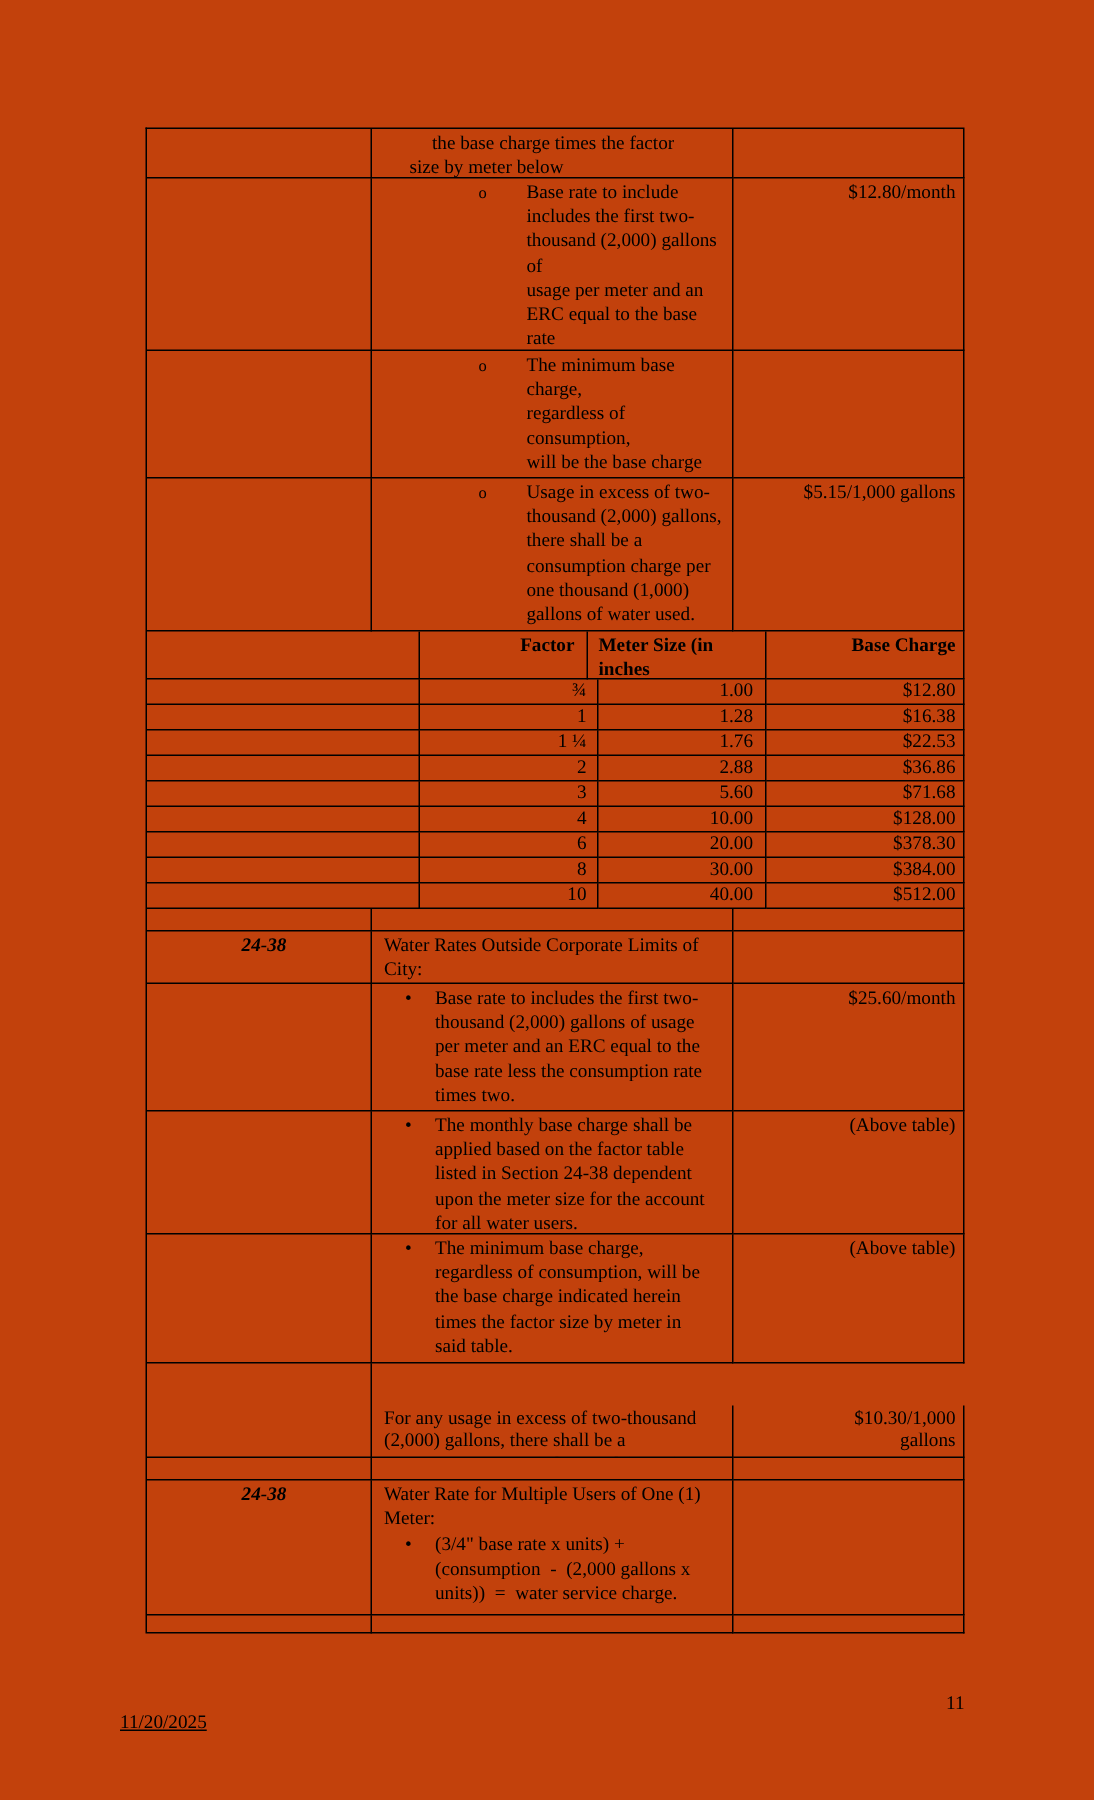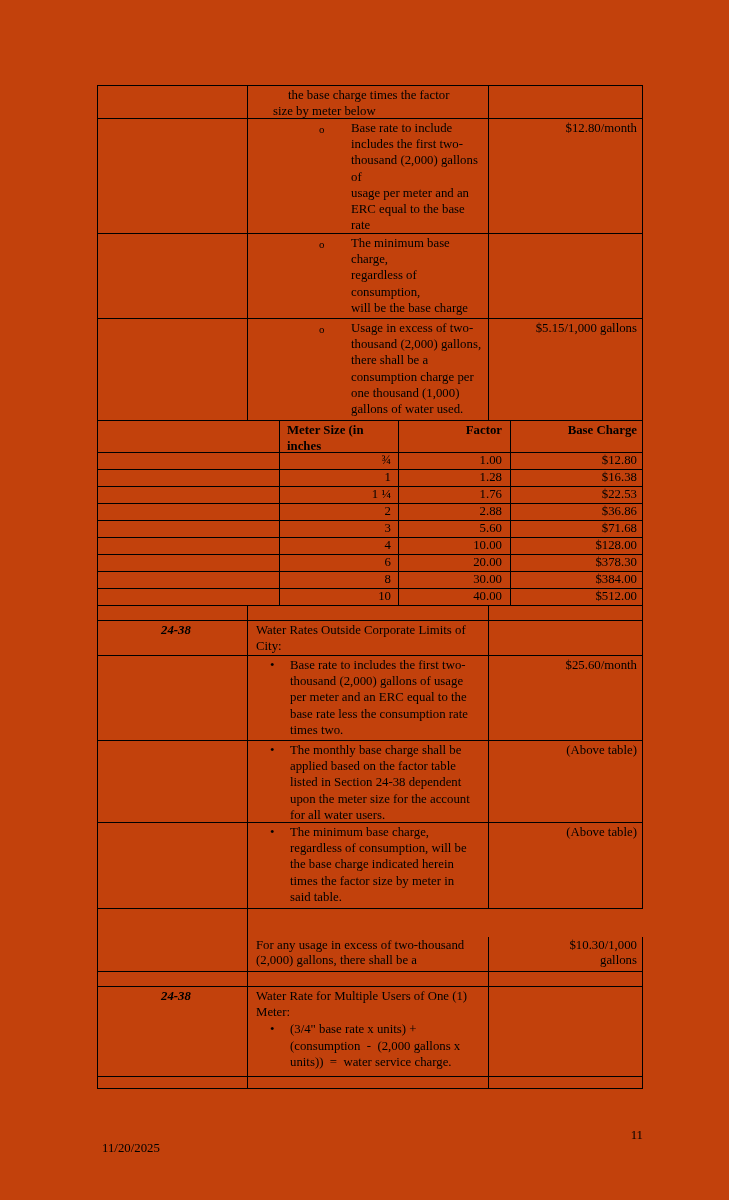--- a/index.html
+++ b/index.html
@@ -24,21 +24,21 @@
   .plain{padding:1px 4px 0 8px;white-space:pre-wrap;}
   .tight{line-height:15.4px;margin-top:28px;}
   .mrow{height:17px;line-height:15.6px;}
   .mhead{font-weight:bold;}
   .hsize{padding:1px 2px 0 7px;white-space:pre-line;}
   .hfac{text-align:right;padding:1px 8px 0 0;}
   .hbch{text-align:right;padding:1px 5px 18px 0;}
   .num{text-align:right;padding:0 7px 0 0;}
   .fac{text-align:right;padding:0 8px 0 0;}
   .bch{text-align:right;padding:0 5px 0 0;}
-  .footer-date{position:absolute;left:102px;top:1140px;}
+  .footer-date{position:absolute;left:80px;top:1140px;text-decoration:underline;}
   .page-num{position:absolute;left:443px;top:1127px;width:200px;text-align:right;}
   .h33{height:33px}.h115{height:115px}.h85{height:85px}.h102{height:102px}.h32{height:32px}
   .h15{height:15px}.h35{height:35px}.h82{height:82px}.h86{height:86px}.h63{height:63px}
   .h90{height:90px}.h12{height:12px}
 </style>
 </head>
 <body>
 
 <div class="page">
   <div class="tbl">
@@ -93,23 +93,23 @@
 consumption charge per
 one thousand (1,000)
 gallons of water used.</span>
         </div>
       </div>
       <div class="c w3 val">$5.15/1,000 gallons</div>
     </div>
 
     <div class="row h32">
       <div class="c m1"></div>
+      <div class="c m3 mhead hfac">Factor</div>
       <div class="c m2 mhead hsize">Meter Size (in
 inches</div>
-      <div class="c m3 mhead hfac">Factor</div>
       <div class="c m4 mhead hbch">Base Charge</div>
     </div>
 
     <div class="row mrow">
       <div class="c m1 mrow"></div>
       <div class="c m2 mrow num">¾</div>
       <div class="c m3 mrow fac">1.00</div>
       <div class="c m4 mrow bch">$12.80</div>
     </div>
     <div class="row mrow">

